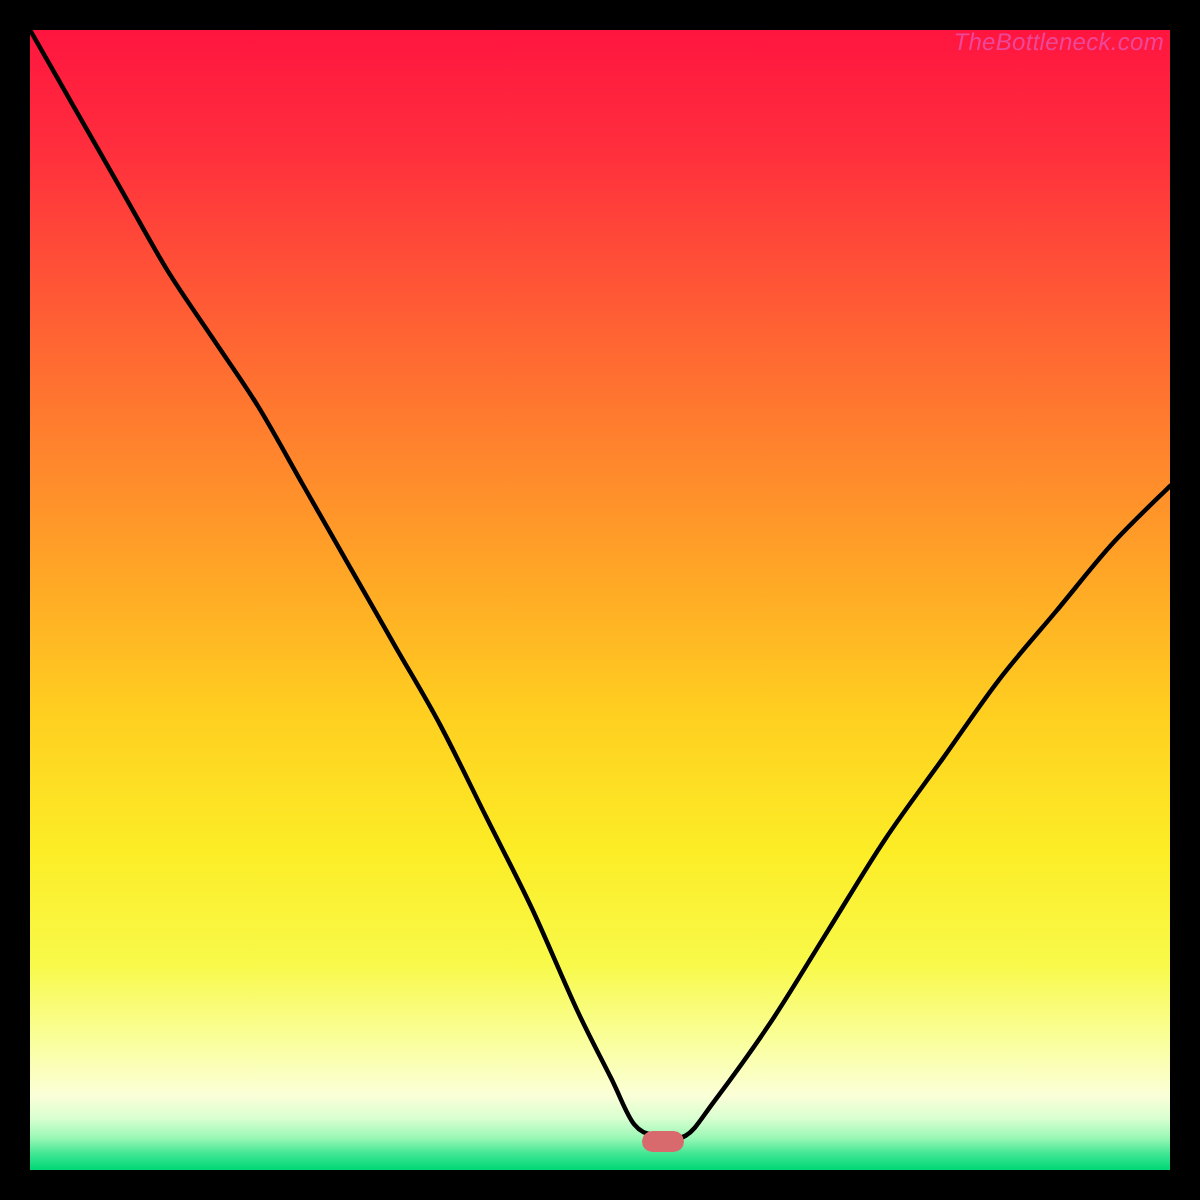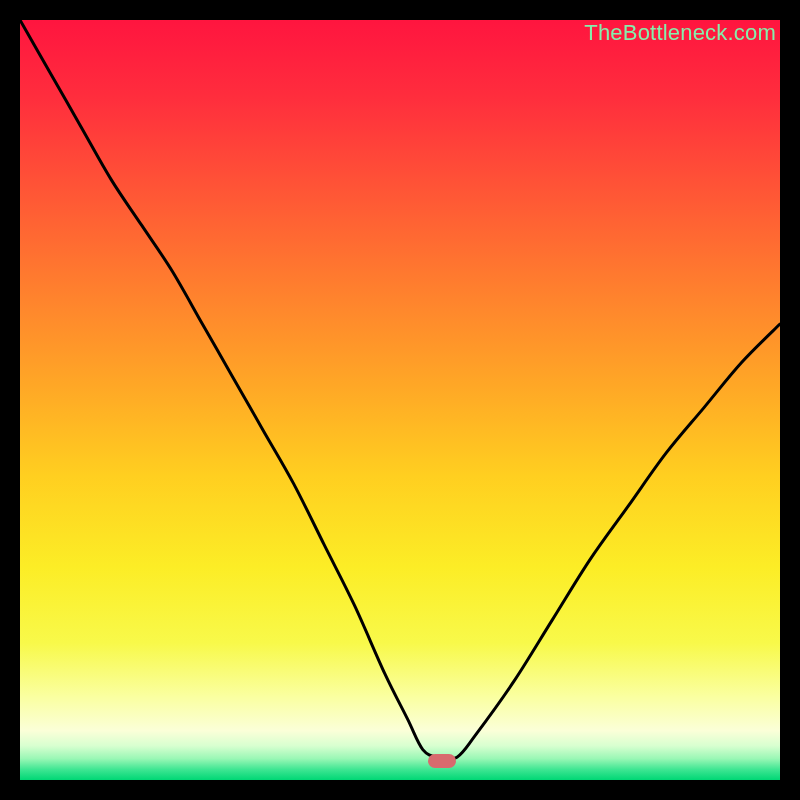--- a/index.html
+++ b/index.html
@@ -23,26 +23,27 @@
     position: absolute;
     left: 0;
     top: 0;
     width: 760px;
     height: 760px;
   }
   .watermark {
     position: absolute;
     top: 0px;
     right: 4px;
-    color: #86efac;
-    font-size: 22px;
+    color: #ec4899;
+    font-size: 16px;
     font-weight: 500;
     letter-spacing: 0.2px;
     z-index: 10;
     user-select: none;
+    font-style: italic;
   }
   .legend-swatch {
     position: absolute;
     width: 28px;
     height: 14px;
     border-radius: 7px;
     z-index: 5;
   }
 </style>
 </head>

